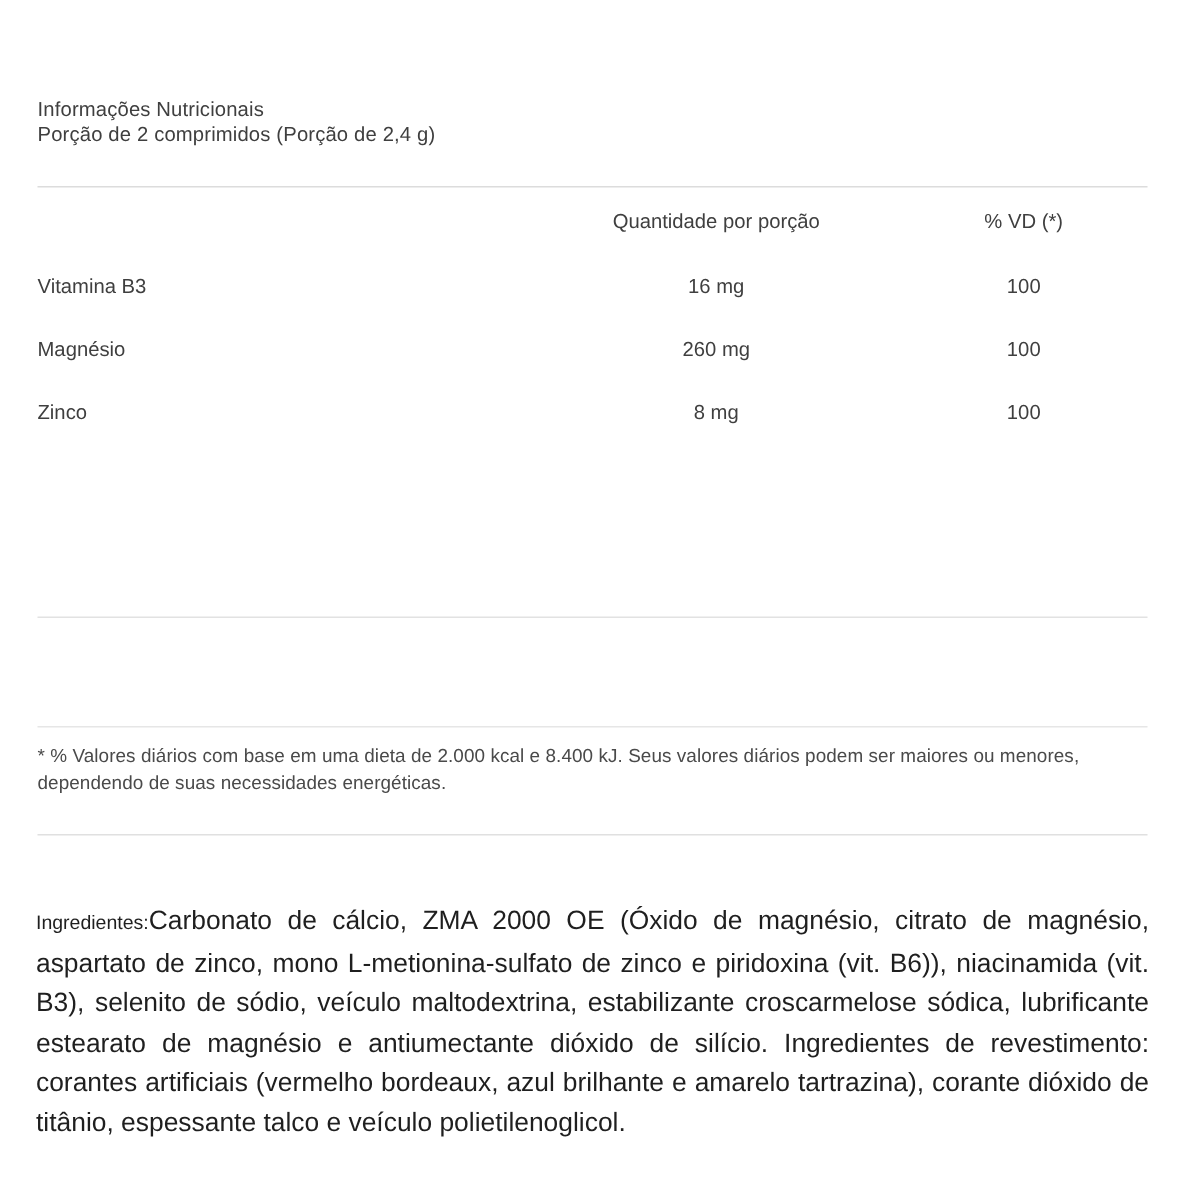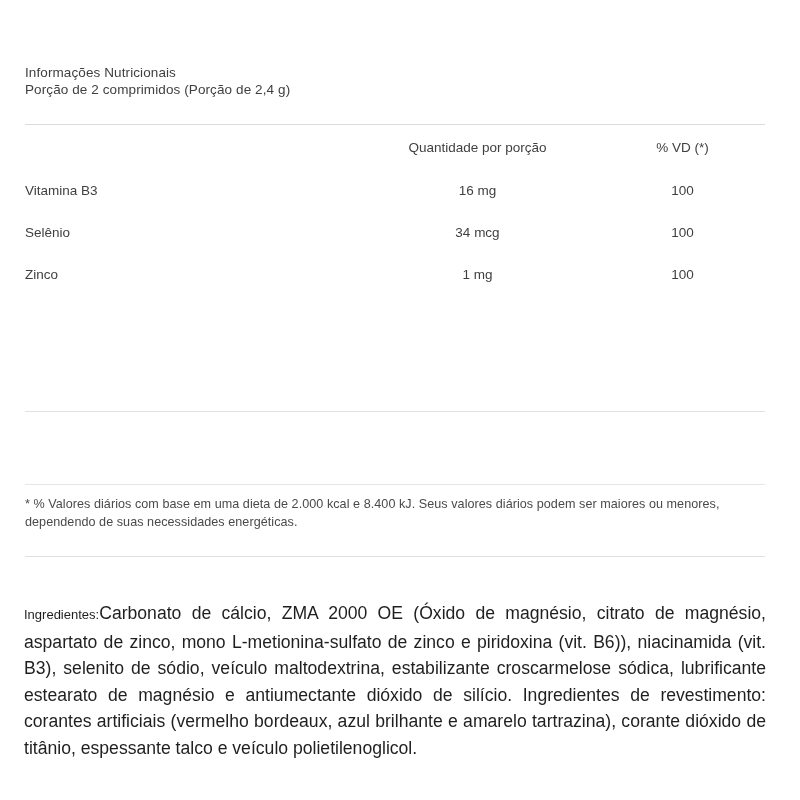--- a/index.html
+++ b/index.html
@@ -138,27 +138,27 @@
         <th class="c-vd">% VD (*)</th>
       </tr>
     </thead>
     <tbody>
       <tr>
         <td class="c-name">Vitamina B3</td>
         <td class="c-qty">16 mg</td>
         <td class="c-vd">100</td>
       </tr>
       <tr>
-        <td class="c-name">Selênio</td>
-        <td class="c-qty">34 mcg</td>
+        <td class="c-name">Magnésio</td>
+        <td class="c-qty">260 mg</td>
         <td class="c-vd">100</td>
       </tr>
       <tr>
         <td class="c-name">Zinco</td>
-        <td class="c-qty">1 mg</td>
+        <td class="c-qty">8 mg</td>
         <td class="c-vd">100</td>
       </tr>
     </tbody>
   </table>
 
   <div class="rule rule-bottom"></div>
 
 
   <div class="rule rule-mid"></div>
 

